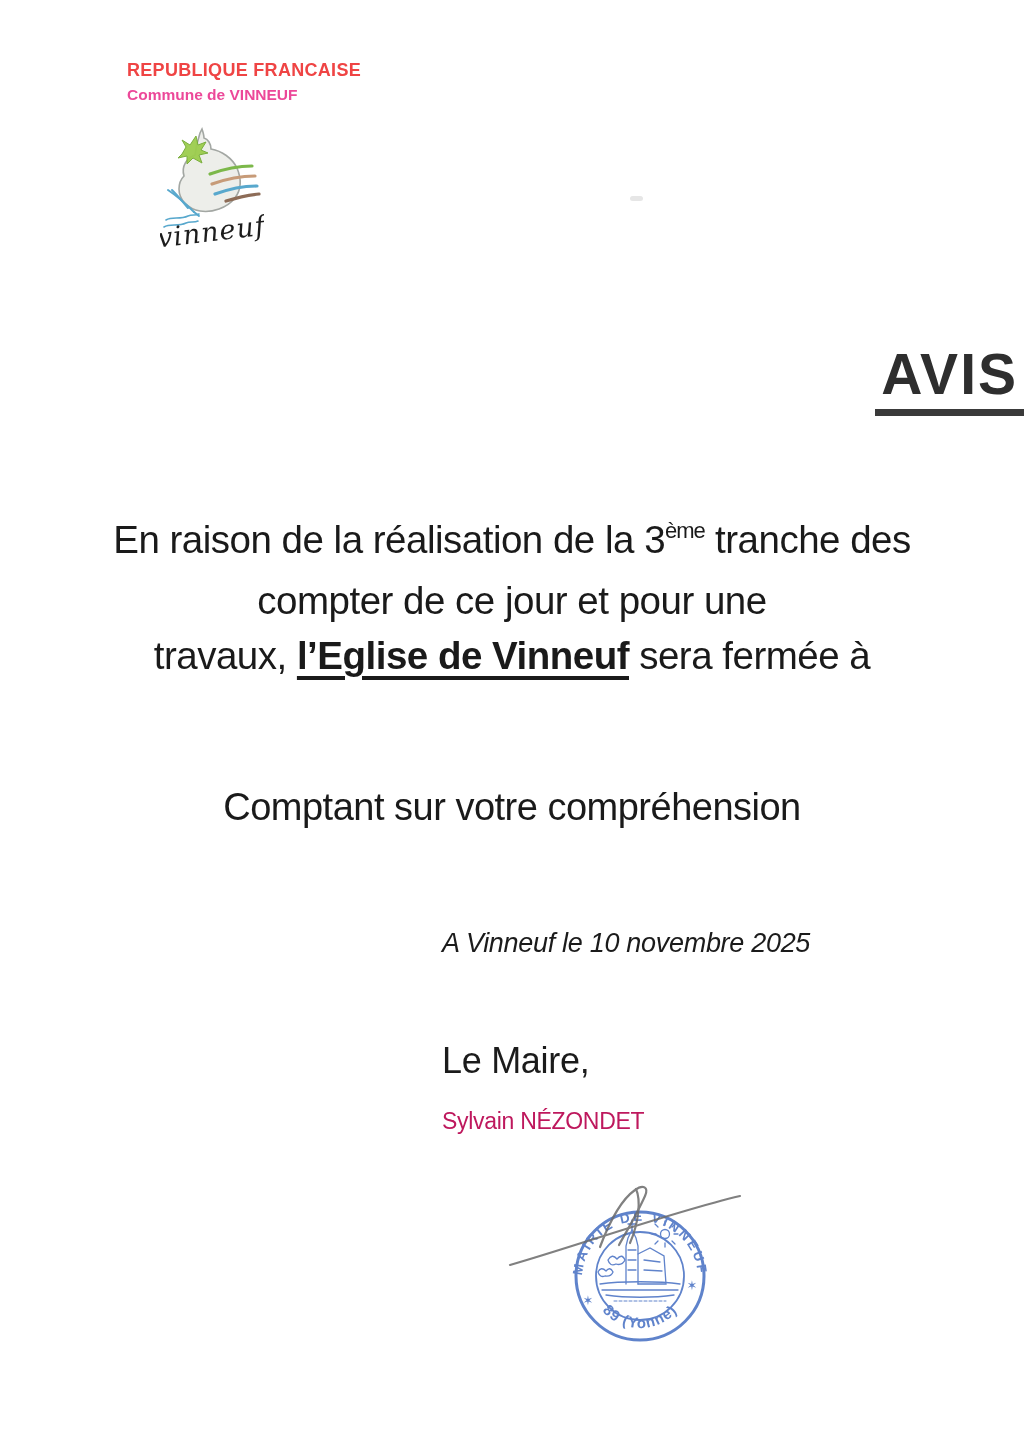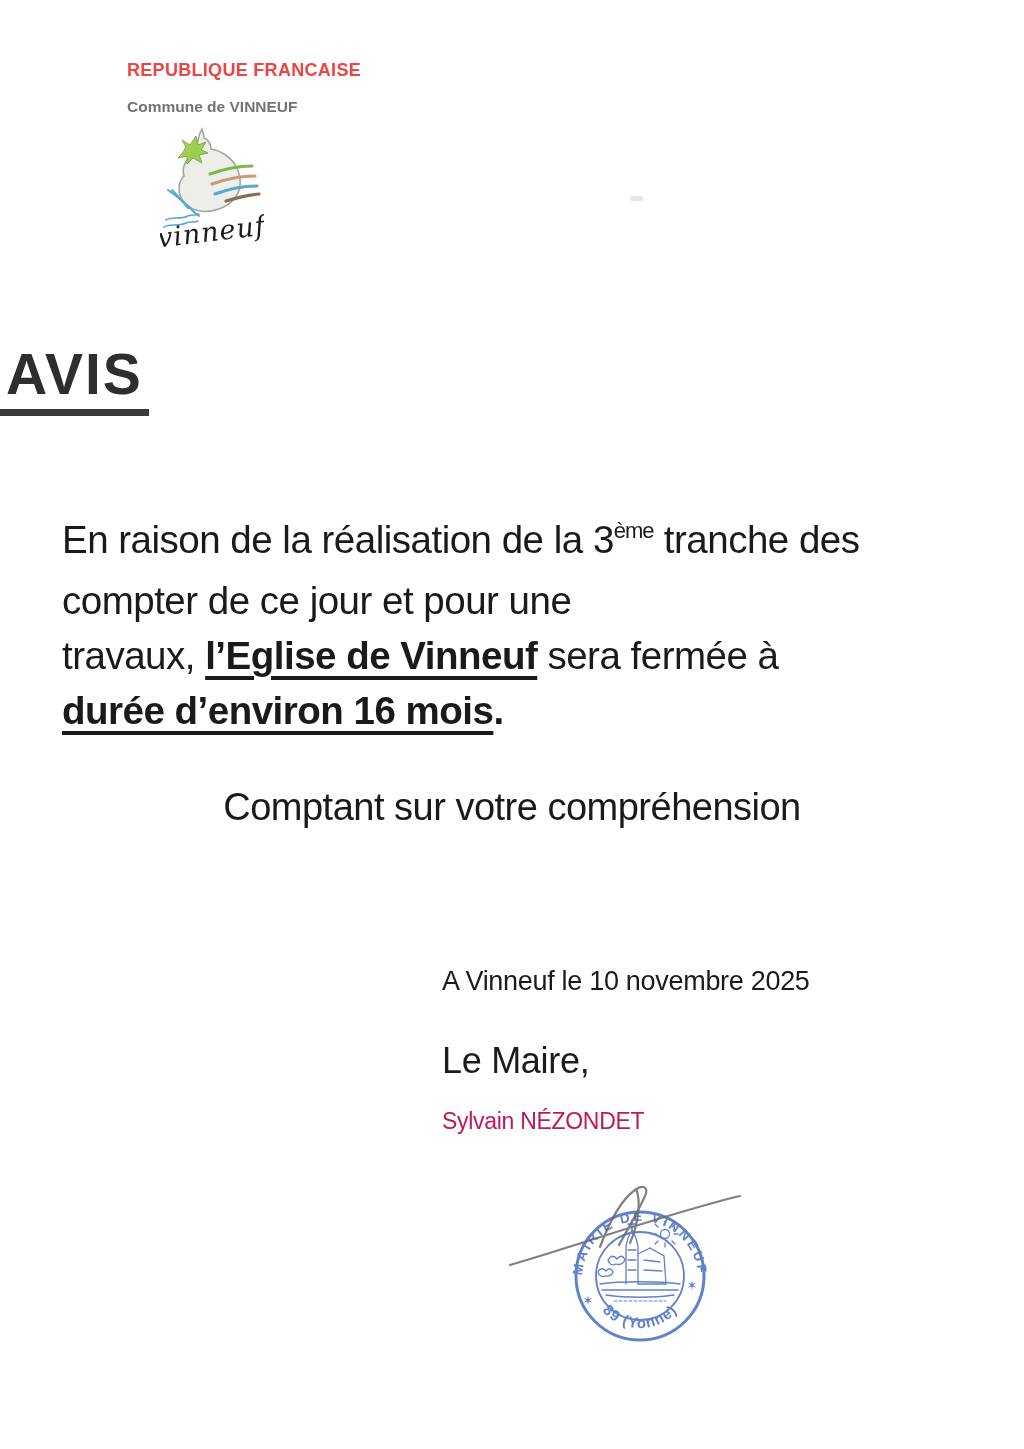--- a/index.html
+++ b/index.html
@@ -5,53 +5,53 @@
 <style>
   html,body { margin:0; padding:0; background:#ffffff; }
   .page {
     position:relative; width:1024px; height:1449px; background:#ffffff;
     font-family:"Liberation Sans", sans-serif; color:#191919; overflow:hidden;
   }
 
   
   .header { position:absolute; left:127px; top:60px; }
   .header-line1 { font-size:18px; font-weight:700; letter-spacing:.3px; color:#ef4444; }
-  .header-line2 { font-size:15.5px; font-weight:700; margin-top:17px; color:#737373; }
+  .header-line2 { font-size:15.5px; font-weight:700; margin-top:5px; color:#ec4899; }
 
   
   .logo-svg { position:absolute; left:160px; top:124px; }
 
   
   .artifact { position:absolute; left:630px; top:196px; width:13px; height:5px;
               background:#dcdcdc; border-radius:3px; opacity:.7; }
 
   
-  .title-wrap { position:absolute; left:0; top:346px; width:100%; text-align:left; }
+  .title-wrap { position:absolute; left:0; top:346px; width:100%; text-align:right; }
   .title-text {
     display:inline-block; font-size:57px; font-weight:700; letter-spacing:2px;
     color:#2e2e2e; line-height:1; border-bottom:7px solid #3a3a3a; padding:0 6px 6px 6px;
   }
 
   
   .body-text {
     position:absolute; top:512px; left:50%; transform:translateX(-50%);
-    width:900px; text-align:left; font-size:38.5px; line-height:55px;
+    width:900px; text-align:center; font-size:38.5px; line-height:55px;
     letter-spacing:-.5px; color:#1a1a1a; white-space:nowrap;
   }
   .bu { font-weight:700; text-decoration:underline; text-decoration-thickness:4px; text-underline-offset:7px; }
   .b  { font-weight:700; }
   sup.ord { font-size:22px; vertical-align:baseline; position:relative; top:-15px; letter-spacing:-1px; }
 
   .comprehension {
     position:absolute; top:786px; left:0; width:100%; text-align:center;
     font-size:38px; letter-spacing:-.5px; color:#1a1a1a;
   }
 
   
-  .closing-place { position:absolute; left:442px; top:966px;  font-size:27px; letter-spacing:-.3px; color:#1b1b1b; }
+  .closing-place { position:absolute; left:442px; top:928px;  font-size:27px; letter-spacing:-.3px; color:#1b1b1b;font-style:italic; }
   .closing-role  { position:absolute; left:442px; top:1040px; font-size:36px; letter-spacing:-.3px; color:#1b1b1b; }
   .closing-name  { position:absolute; left:442px; top:1108px; font-size:23px; letter-spacing:-.3px; color:#be185d; }
 
   
   .sig-stamp-svg { position:absolute; left:450px; top:1150px; }
 </style>
 </head>
 <body>
 
 <div class="page">
@@ -83,21 +83,20 @@
   <div class="artifact"></div>
 
   <div class="title-wrap">
     <span class="title-text">AVIS</span>
   </div>
 
   <div class="body-text">
     <div><span>En raison de la réalisation de la 3</span><sup class="ord">ème</sup><span> tranche des</span></div>
     <div><span>compter de ce jour et pour une</span></div>
     <div><span>travaux, </span><span class="bu">l’Eglise de Vinneuf</span><span> sera fermée à</span></div>
-    <div><span class="bu">durée d’environ 16 mois</span><span class="b">.</span></div>
   </div>
 
   <div class="comprehension">Comptant sur votre compréhension</div>
 
   <div class="closing-place">A Vinneuf le 10 novembre 2025</div>
   <div class="closing-role">Le Maire,</div>
   <div class="closing-name">Sylvain NÉZONDET</div>
 
   <svg class="sig-stamp-svg" width="360" height="240" viewBox="0 0 360 240">
     <defs>

